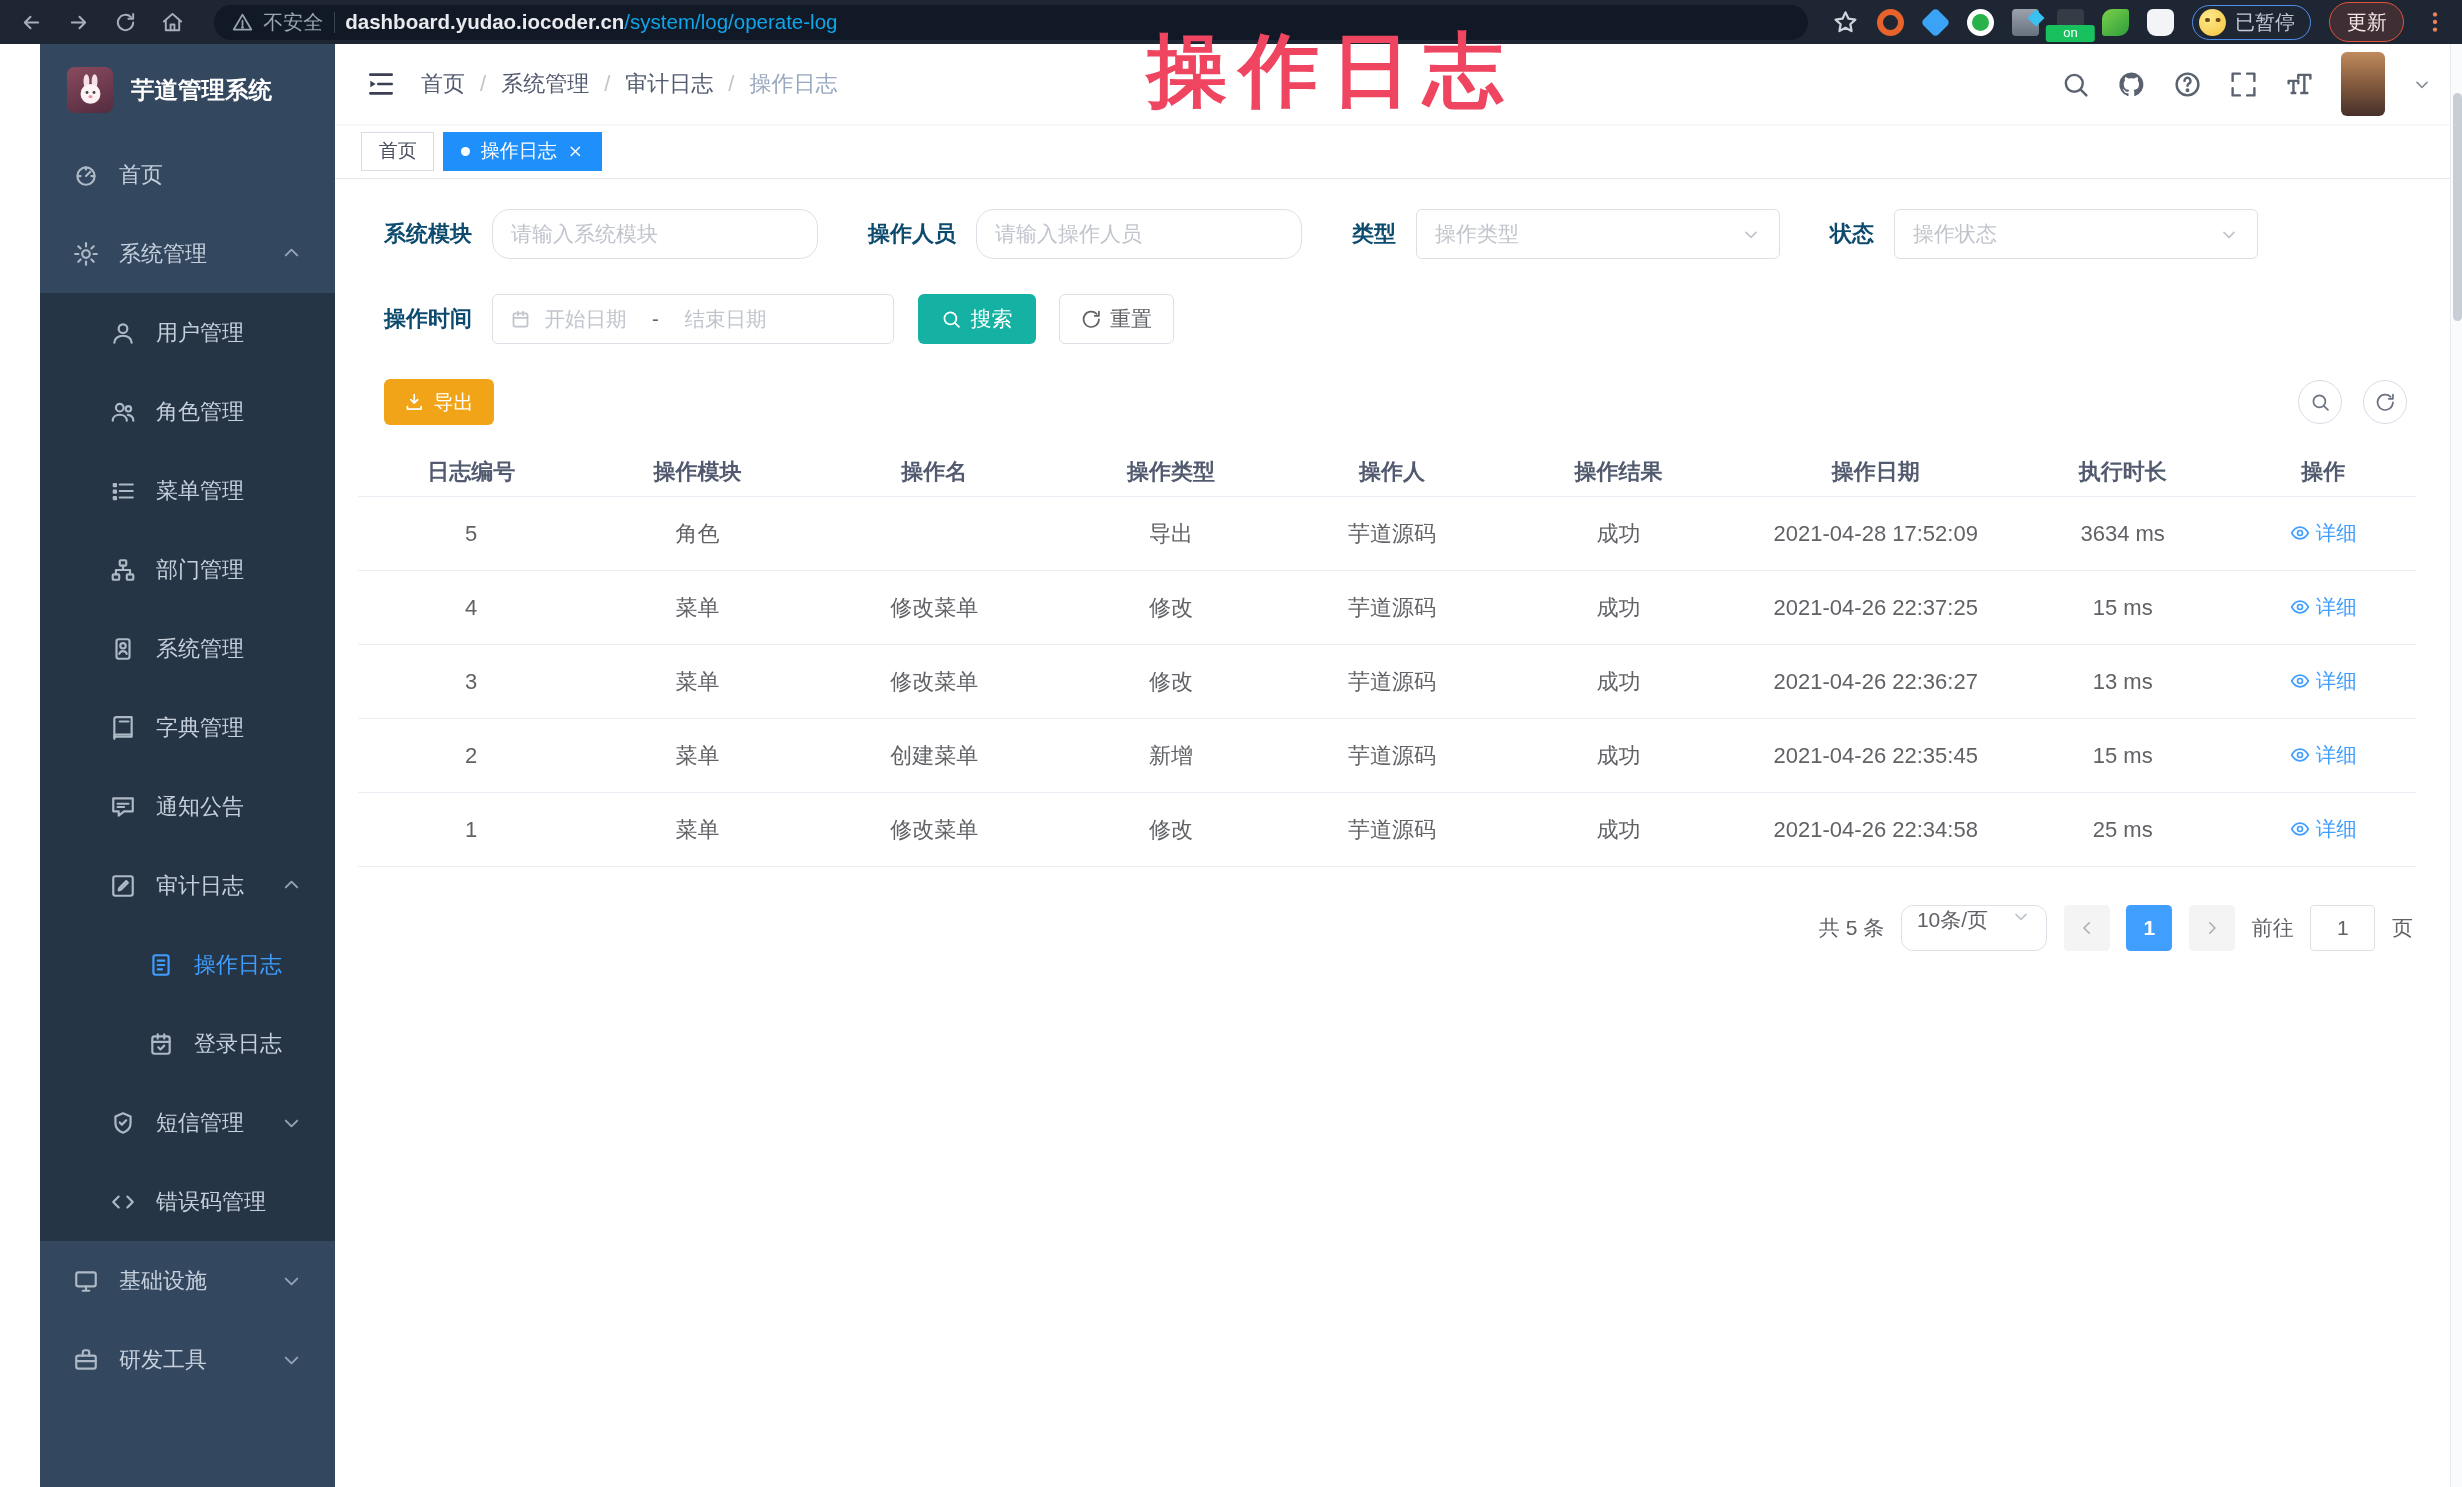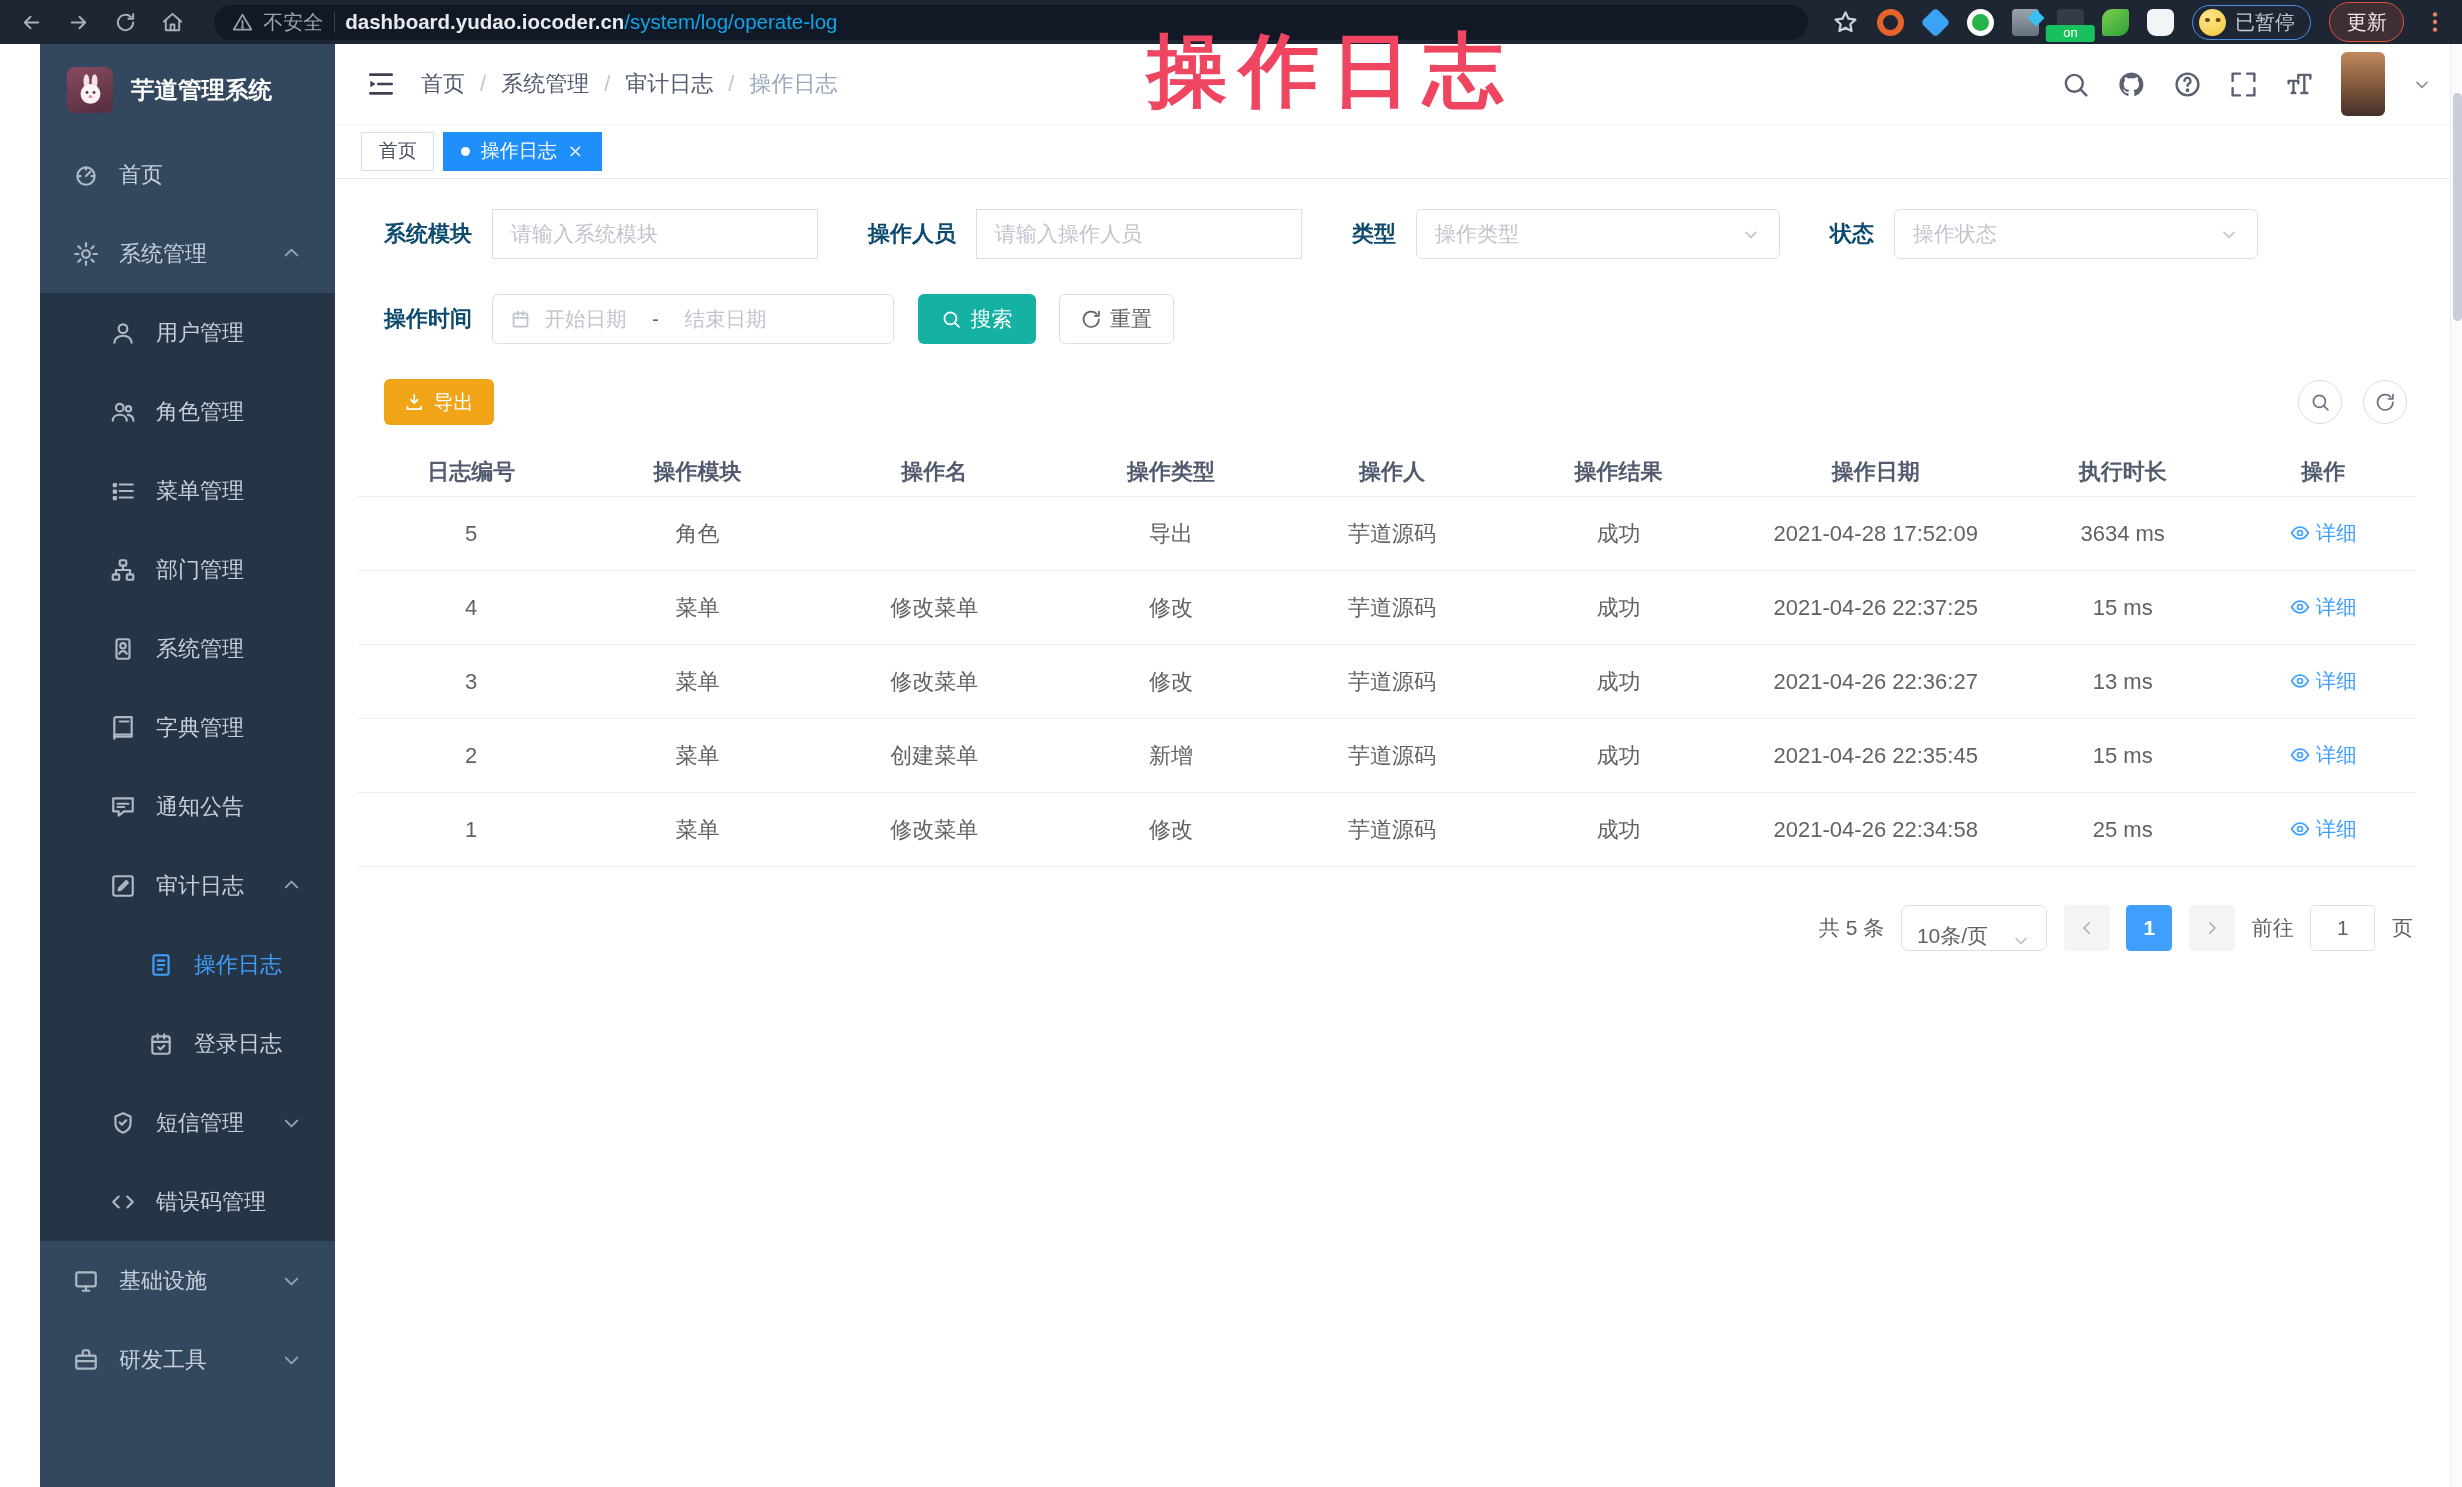--- a/index.html
+++ b/index.html
@@ -88,21 +88,21 @@
     background:#fff; color:#495060; font-size:19px; gap:10.6px; cursor:pointer; }
   .tab.active { background:#1f8ffb; border-color:#1f8ffb; color:#fff; }
   .tab-dot { width:9px; height:9px; border-radius:50%; background:#fff; }
   .tab-close { width:16.7px; height:16.7px; color:#fff; }
 
   .content { flex:1; padding-top:30px; position:relative; }
 
   .filter-row { display:flex; align-items:center; padding-left:49px; margin-bottom:35px; }
   .f-group { display:flex; align-items:center; margin-right:50px; }
   .f-label { font-size:22px; font-weight:bold; color:#0c4a6e; margin-right:20px; white-space:nowrap; }
-  .f-input { width:326px; height:50px; border:0.8px solid #dcdfe6; border-radius:0; padding:0 18px;
+  .f-input { width:326px; height:50px; border:0.8px solid #dcdfe6; border-radius:18px; padding:0 18px;
     font-size:21px; color:#606266; outline:none; }
   .f-input::placeholder { color:#c0c4cc; }
   .f-select { width:364px; height:50px; border:0.8px solid #dcdfe6; border-radius:6px;
     display:flex; align-items:center; justify-content:space-between; padding:0 18px; cursor:pointer; }
   .f-select .ph { color:#c0c4cc; font-size:21px; }
   .sel-caret { width:20px; height:20px; color:#c0c4cc; }
   .date-range { width:402px; height:50px; border:0.8px solid #dcdfe6; border-radius:6px;
     display:flex; align-items:center; padding:0 16.7px; gap:13.7px; }
   .cal-ic { width:21px; height:21px; color:#c0c4cc; flex-shrink:0; }
   .d-ph { color:#c0c4cc; font-size:20.5px; white-space:nowrap; }
@@ -127,22 +127,22 @@
   .t-row { display:flex; align-items:center; height:74px; border-bottom:0.8px solid #ebeef5;
     font-size:22px; color:#606266; }
   .td { text-align:center; overflow:hidden; white-space:nowrap; }
   .c0{width:11%;} .c1{width:11%;} .c2{width:12%;} .c3{width:11%;} .c4{width:10.5%;}
   .c5{width:11.5%;} .c6{width:13.5%;} .c7{width:10.5%;} .c8{width:9%;}
   .detail-link { color:#409eff; display:inline-flex; align-items:center; gap:6px; font-size:20.5px; cursor:pointer; }
   .eye-ic { width:20px; height:20px; }
 
   .pagination { display:flex; align-items:center; justify-content:flex-end; gap:16.7px;
     margin:38px 49px 0 0; font-size:21px; color:#606266; }
-  .page-size { width:146px; height:46px; border:0.8px solid #dcdfe6; border-radius:7px;
-    display:flex; align-items:flex-end; justify-content:space-between; padding:0 15px; cursor:pointer; }
+  .page-size { width:146px; height:46px; border:0.8px solid #dcdfe6; border-radius:12px;
+    display:flex; align-items:flex-start; justify-content:space-between; padding:0 15px; cursor:pointer; }
   .page-btn { width:46px; height:46px; background:#f4f4f5; border-radius:4.6px; display:flex;
     align-items:center; justify-content:center; color:#a8abb2; cursor:pointer; }
   .page-btn svg { width:18px; height:18px; }
   .page-current { width:46px; height:46px; background:#409eff; color:#fff; border-radius:4.6px;
     display:flex; align-items:center; justify-content:center; font-weight:bold; cursor:pointer; }
   .goto-input { width:65px; height:46px; border:0.8px solid #dcdfe6; border-radius:4.6px;
     text-align:center; font-size:21px; color:#606266; outline:none; }
 
   .annotation { position:absolute; top:18px; left:1147px; font-size:80px; font-weight:bold;
     color:#ef4560; letter-spacing:12px; z-index:99; white-space:nowrap; pointer-events:none; }

